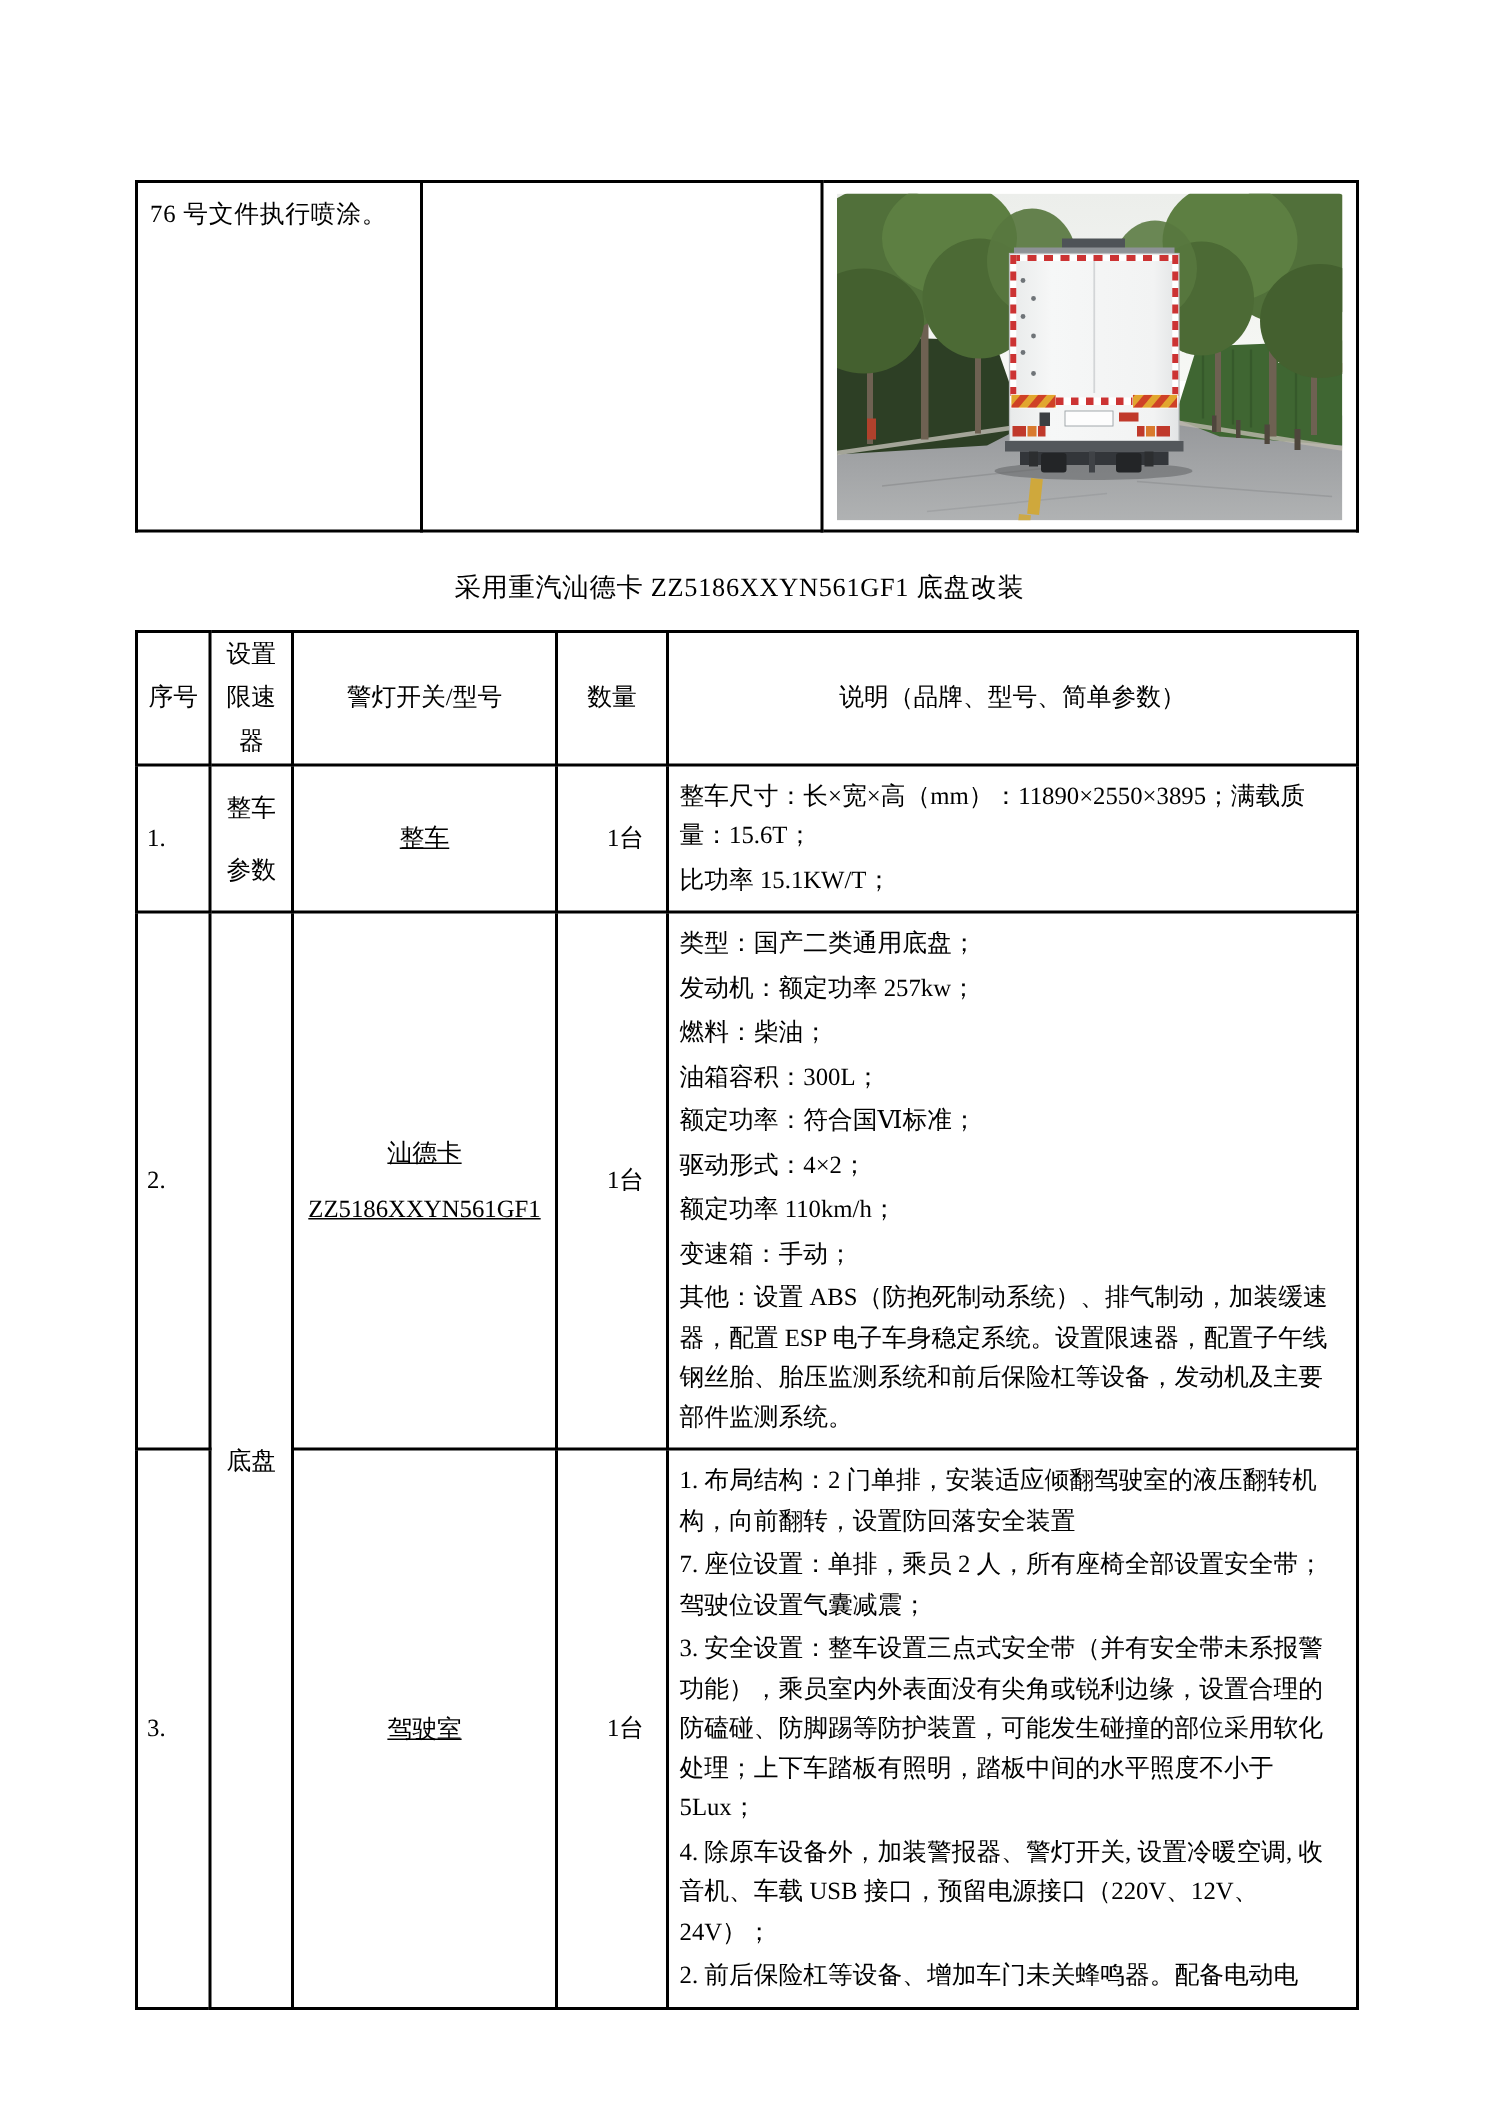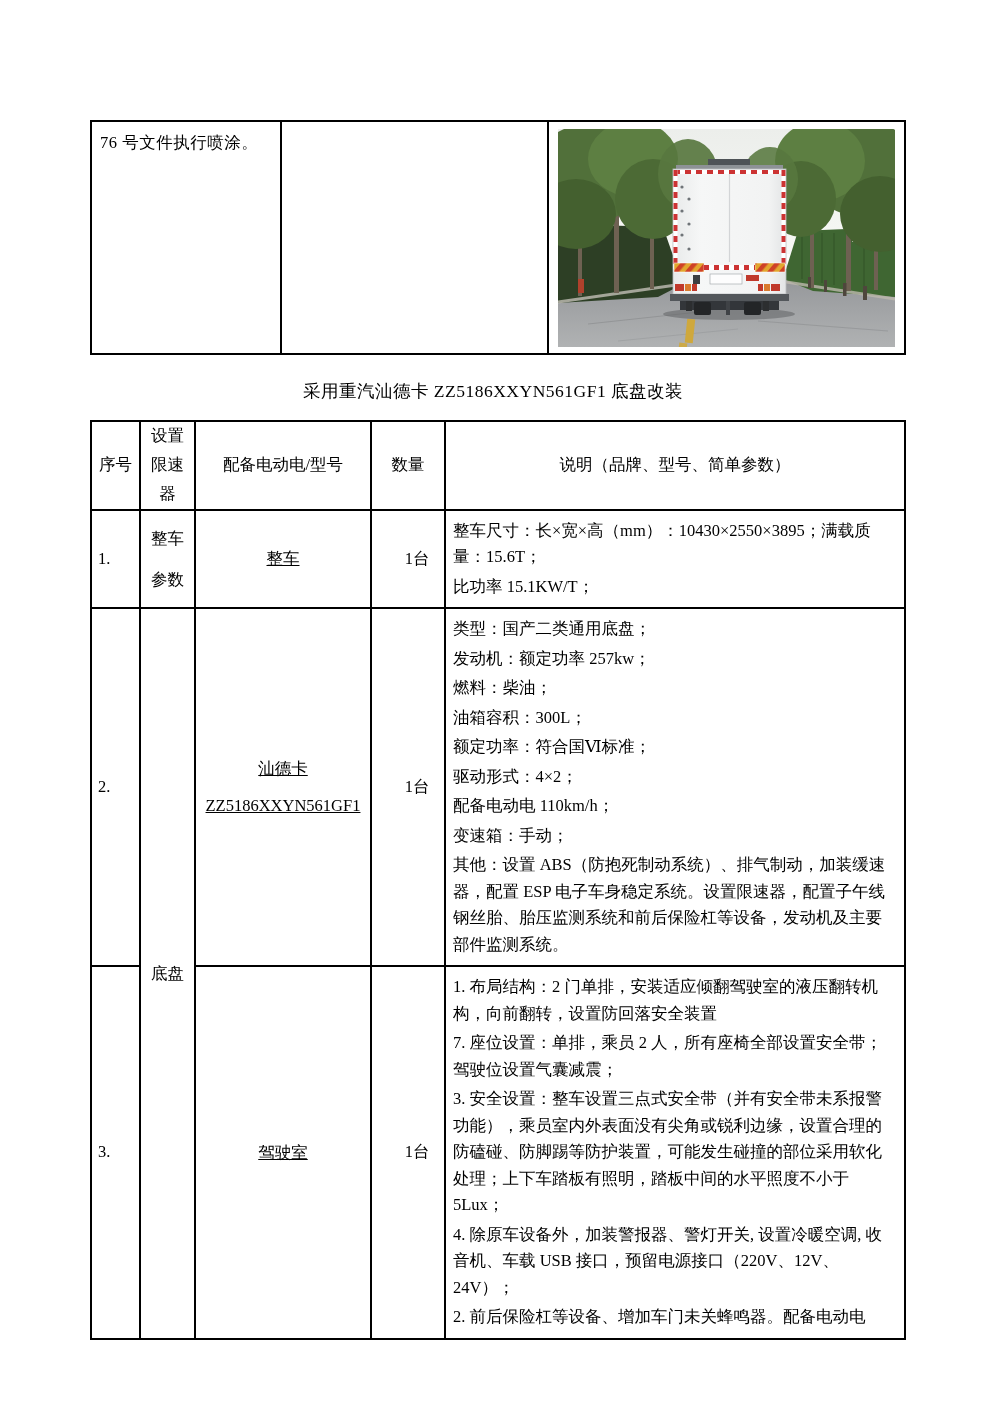--- a/index.html
+++ b/index.html
@@ -206,54 +206,54 @@
       <col style="width:49px">
         <col style="width:55px">
         <col style="width:176px">
         <col style="width:74px">
         <col style="width:460px">
     </colgroup>
     <tbody>
         <tr class="hdr-row">
       <th>序号</th>
       <th>设置限速器</th>
-      <th>配备电动电/型号</th>
+      <th>警灯开关/型号</th>
       <th>数量</th>
       <th>说明（品牌、型号、简单参数）</th>
     </tr>
 
     <tr class="r1">
       <td class="no-cell">1.</td>
       <td class="cat-cell">整车参数</td>
       <td class="name-cell">
         <span>整车</span>
       </td>
       <td class="qty-cell">1台</td>
       <td class="desc-cell">
-        <p>整车尺寸：长×宽×高（mm）：10430×2550×3895；满载质量：15.6T；</p>
+        <p>整车尺寸：长×宽×高（mm）：11890×2550×3895；满载质量：15.6T；</p>
         <p>比功率 15.1KW/T；</p>
       </td>
     </tr>
 
     <tr class="r2">
       <td class="no-cell">2.</td>
       <td class="cat-cell" rowspan="2">底盘</td>
       <td class="name-cell">
         <span>汕德卡</span>
         <span>ZZ5186XXYN561GF1</span>
       </td>
       <td class="qty-cell">1台</td>
       <td class="desc-cell">
         <p>类型：国产二类通用底盘；</p>
         <p>发动机：额定功率 257kw；</p>
         <p>燃料：柴油；</p>
         <p>油箱容积：300L；</p>
         <p>额定功率：符合国Ⅵ标准；</p>
         <p>驱动形式：4×2；</p>
-        <p>配备电动电 110km/h；</p>
+        <p>额定功率 110km/h；</p>
         <p>变速箱：手动；</p>
         <p>其他：设置 ABS（防抱死制动系统）、排气制动，加装缓速器，配置 ESP 电子车身稳定系统。设置限速器，配置子午线钢丝胎、胎压监测系统和前后保险杠等设备，发动机及主要部件监测系统。</p>
       </td>
     </tr>
 
     <tr class="r3">
       <td class="no-cell">3.</td>
       <td class="name-cell">
         <span>驾驶室</span>
       </td>

